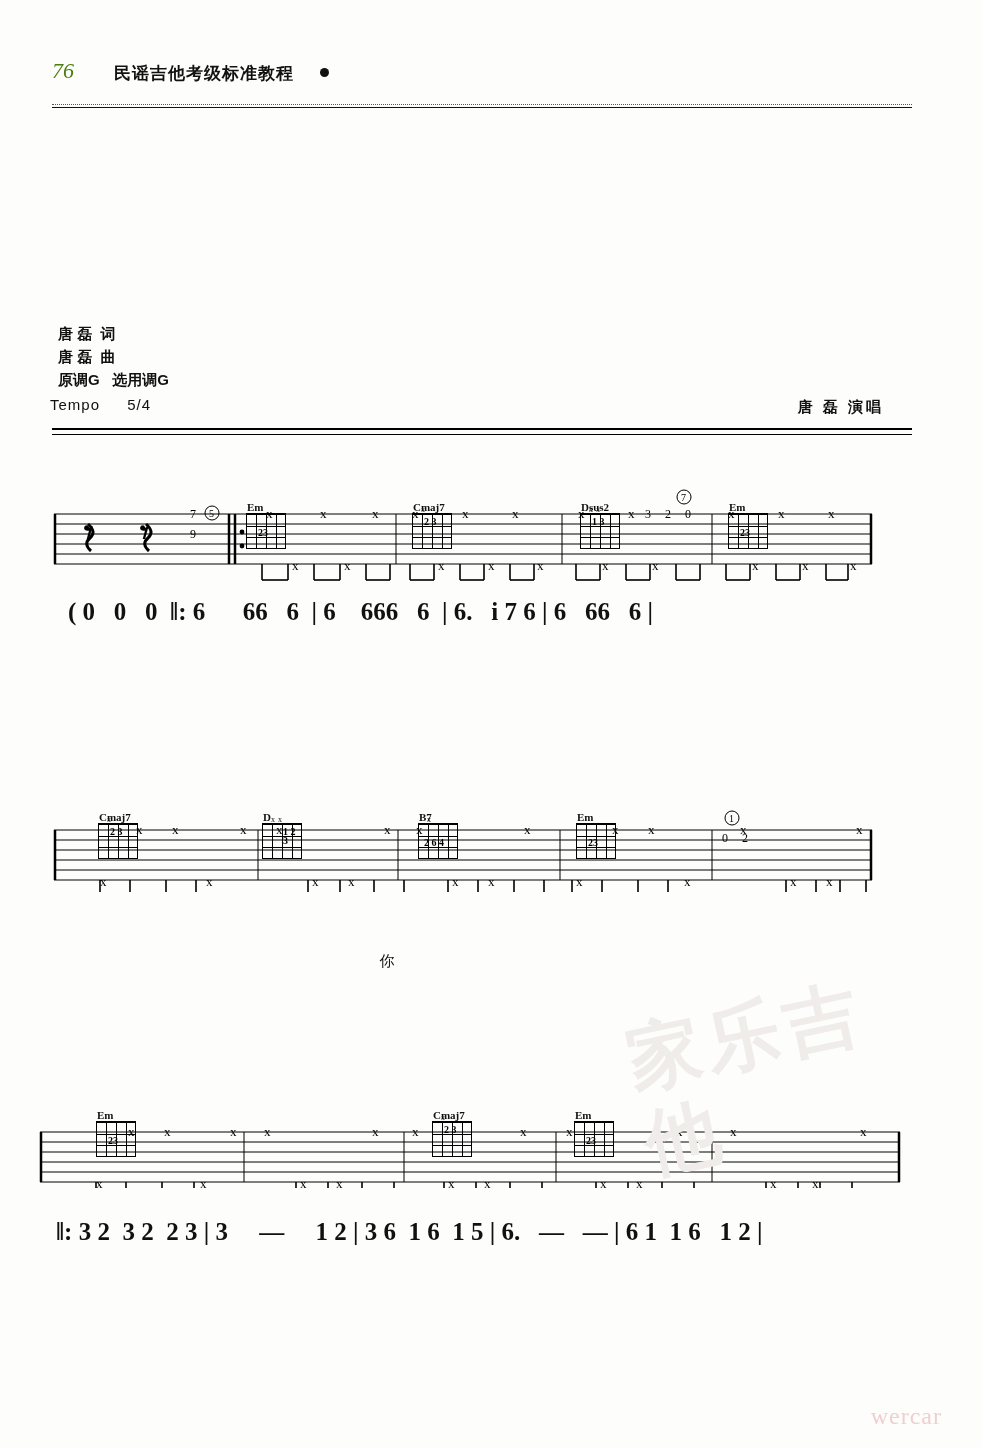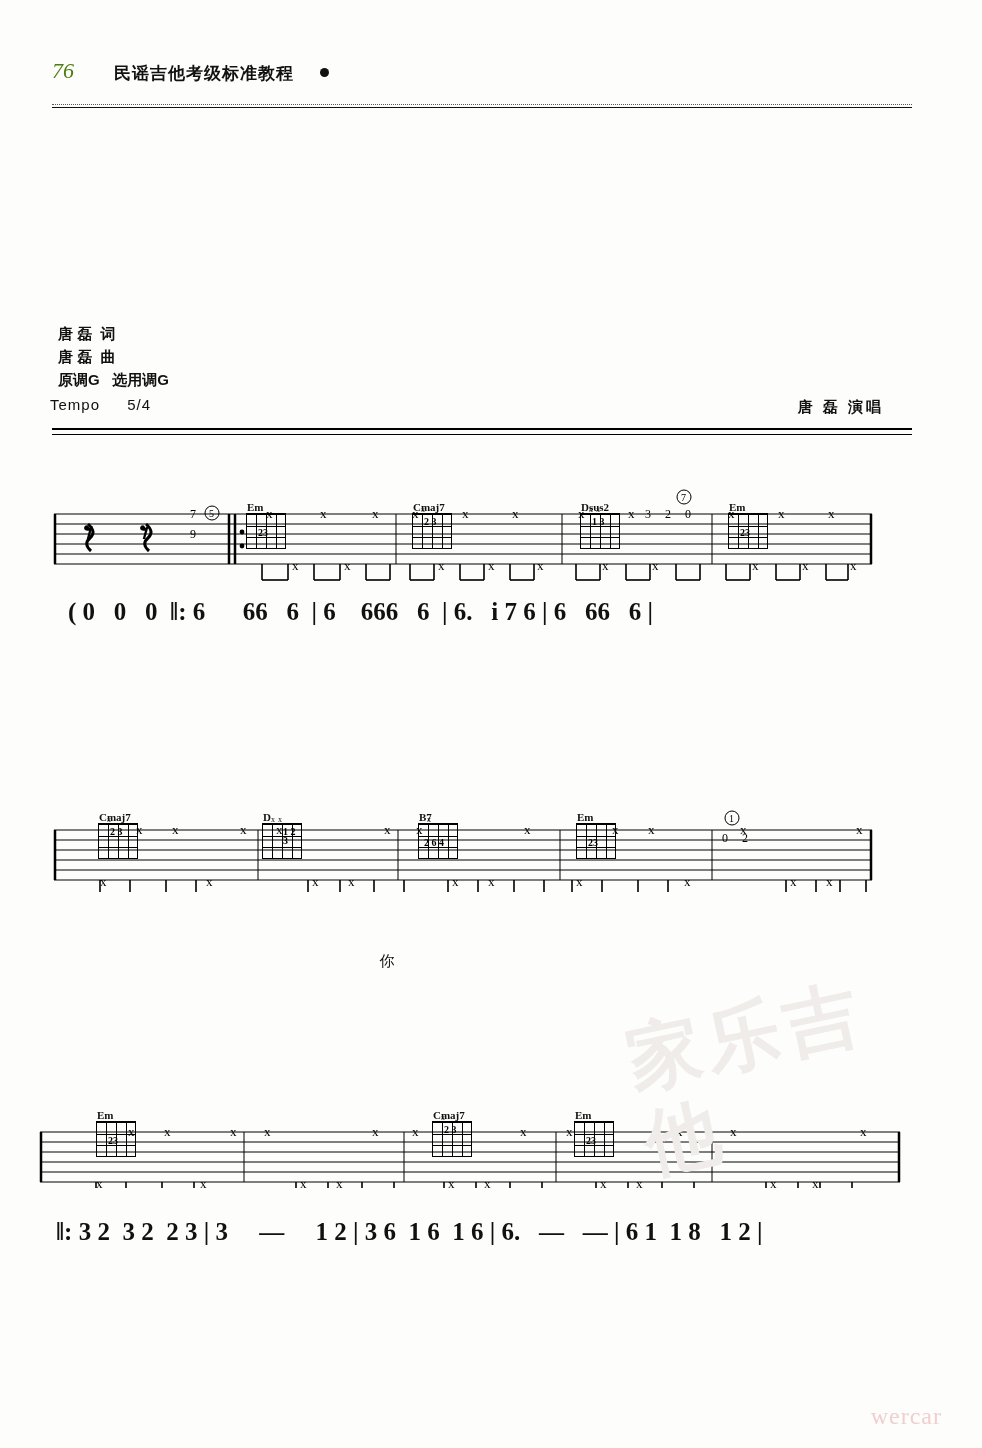--- a/index.html
+++ b/index.html
@@ -654,19 +654,19 @@
           <line x1="694" y1="124" x2="694" y2="140"></line>
         <line x1="766" y1="124" x2="766" y2="140"></line>
           <line x1="766" y1="140" x2="798" y2="140"></line>
           <line x1="798" y1="124" x2="798" y2="140"></line>
         <line x1="820" y1="124" x2="820" y2="140"></line>
           <line x1="820" y1="140" x2="852" y2="140"></line>
           <line x1="852" y1="124" x2="852" y2="140"></line>
       </g>
     </svg>
 
-    <div class="jianpu" style="left:56px; top:160px;">‖: 3 2  3 2  2 3 | 3     —     1 2 | 3 6  1 6  1 6 | 6.   —   — | 6 1  1 8   1 2 |</div>
+    <div class="jianpu" style="left:56px; top:160px;">‖: 3 2  3 2  2 3 | 3     —     1 2 | 3 6  1 6  1 5 | 6.   —   — | 6 1  1 6   1 2 |</div>
   </div>
 
   <div class="wm-cn">家乐吉他</div>
   <div class="wm-text">wercar</div>
 
 </div>
 
 </body></html>

